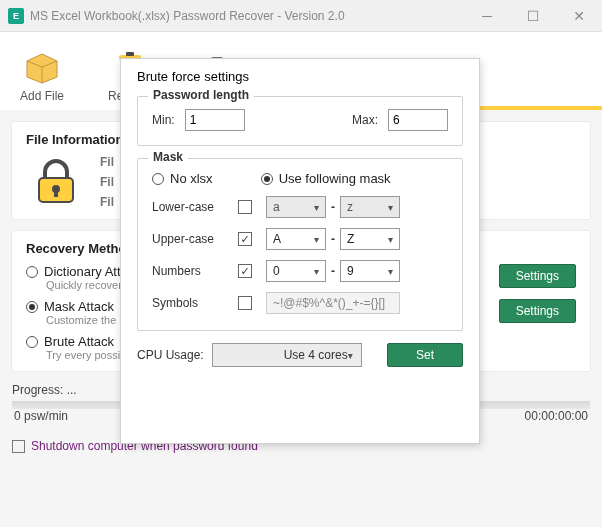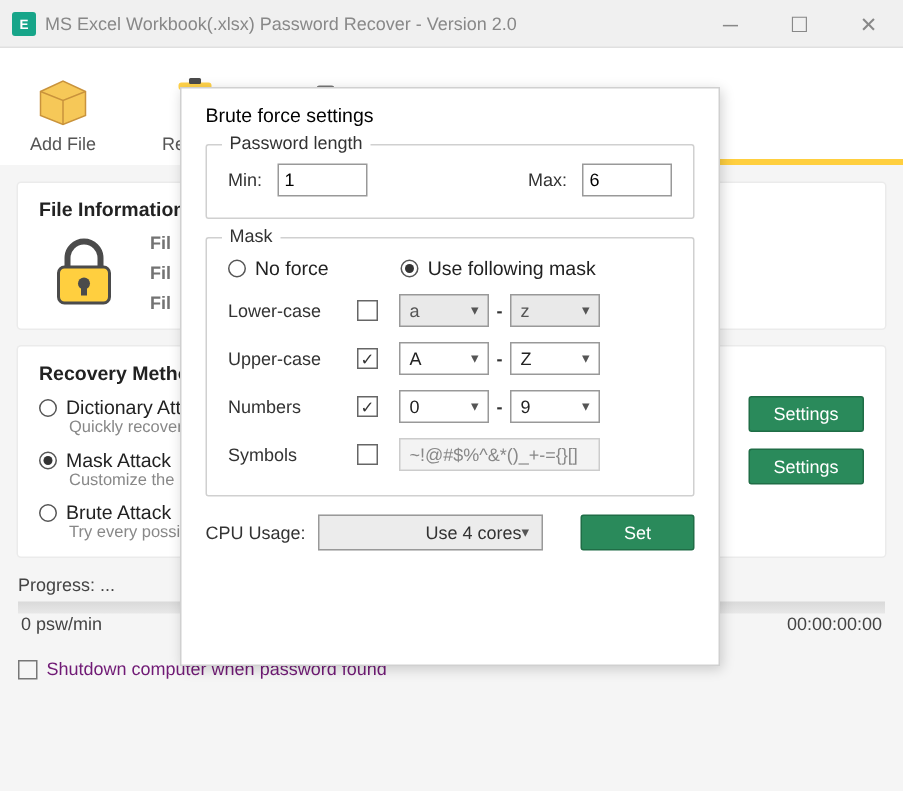--- a/index.html
+++ b/index.html
@@ -36,21 +36,21 @@
 
   .footer { display: flex; align-items: center; margin: 16px 12px 0 12px; }
   .footer .chk { width: 13px; height: 13px; border: 1px solid #777; margin-right: 6px; }
   .footer .lbl { font-size: 12px; color: #701a75; flex: 1; }
   .start-btn { background: #2a8a5b; color: #fff; border: 1px solid #1f6d46; padding: 6px 36px; font-size: 14px; border-radius: 2px; }
 
   
   .dialog { position: absolute; top: 58px; left: 120px; width: 360px; height: 386px; background: #fff; border: 1px solid #d0d0d0; box-shadow: 1px 2px 8px rgba(0,0,0,.18); padding: 10px 16px 14px 16px; }
   .dlg-title { font-size: 13px; color: #000000; margin-bottom: 12px; }
   .fieldset { border: 1px solid #d0d0d0; border-radius: 2px; padding: 12px 14px 14px 14px; margin-bottom: 12px; position: relative; }
-  .legend { position: absolute; top: -9px; left: 10px; background: #fff; padding: 0 5px; font-size: 12px; color: #333; }
+  .legend { position: absolute; top: -9px; left: 10px; background: #fff; padding: 0 5px; font-size: 12px; color: #333; font-weight: bold; }
   .len-row { display: flex; align-items: center; gap: 10px; font-size: 12px; color: #333; }
   .num-input { width: 60px; height: 22px; border: 1px solid #999; padding: 0 4px; font-size: 12px; }
   .mask-radio-row { display: flex; gap: 48px; margin-bottom: 10px; }
   .mask-grid { display: grid; grid-template-columns: 86px 28px 60px 14px 60px; row-gap: 10px; align-items: center; font-size: 12px; color: #333; }
   .chkbox { width: 14px; height: 14px; border: 1px solid #666; display: inline-flex; align-items: center; justify-content: center; font-size: 11px; color: #333; }
   .sel { height: 22px; border: 1px solid #999; background: #e9e9e9; display: flex; align-items: center; justify-content: space-between; padding: 0 6px; font-size: 12px; color: #555; }
   .sel.enabled { background: #fff; color: #222; }
   .dash { text-align: center; font-weight: bold; }
   .sym-box { grid-column: 3 / span 3; height: 22px; border: 1px solid #ccc; background: #f3f3f3; color: #888; padding: 0 6px; font-size: 12px; display: flex; align-items: center; }
   .cpu-row { display: flex; align-items: center; gap: 8px; font-size: 12px; color: #333; margin-top: 4px; }
@@ -182,21 +182,21 @@
       <span>Max:</span>
       <input class="num-input" value="6" style="">
     </div>
   </div>
 
   <div class="fieldset" style="padding-bottom:16px">
     <span class="legend">Mask</span>
     <div class="mask-radio-row">
       <div class="method-label">
         <span class="radio"></span>
-        <span>No force</span>
+        <span>No xlsx</span>
       </div>
       <div class="method-label">
         <span class="radio checked"></span>
         <span>Use following mask</span>
       </div>
     </div>
 
     <div class="mask-grid">
       <span>Lower-case</span>
       <span class="chkbox"></span>

